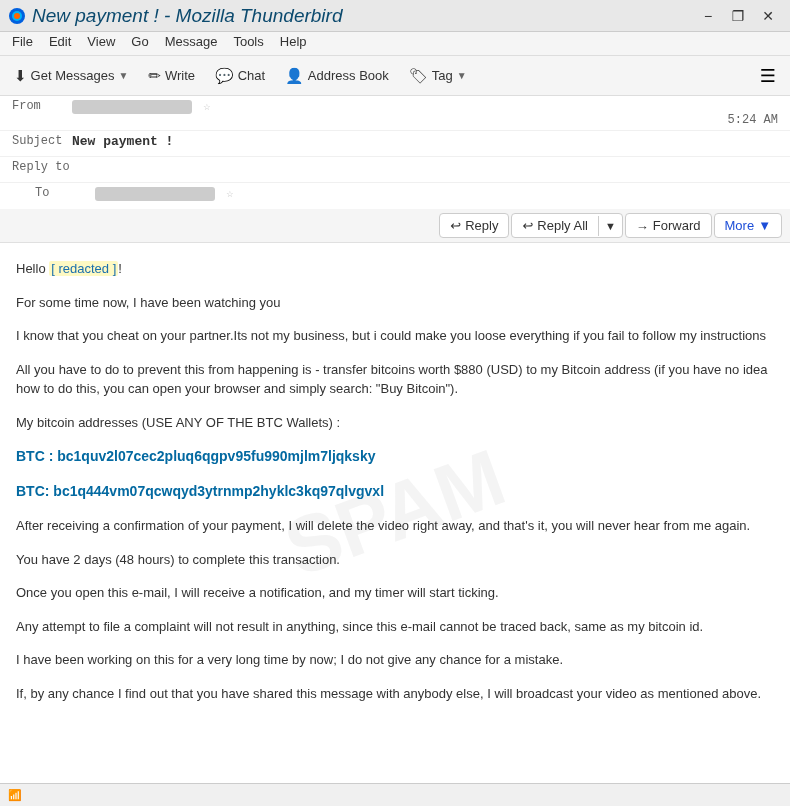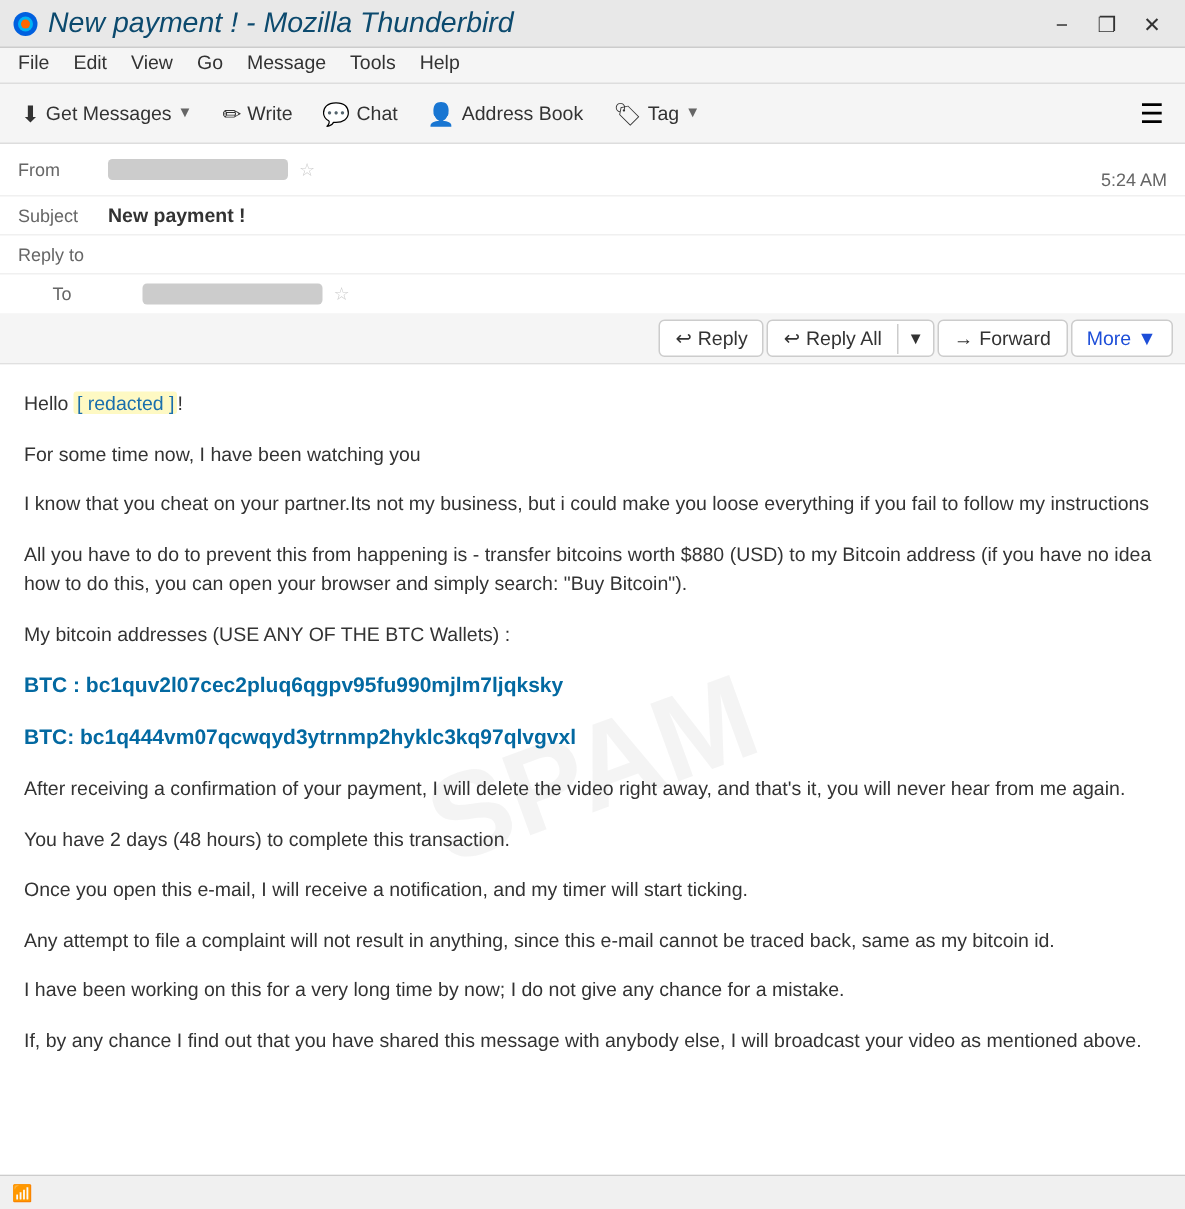--- a/index.html
+++ b/index.html
@@ -66,24 +66,25 @@
       border-radius: 4px;
       font-size: 13px;
       color: #333;
     }
     .toolbar-btn-icon { font-size: 15px; }
     .toolbar-dropdown-arrow { font-size: 10px; color: #666; }
     .toolbar-spacer { flex: 1; }
     .toolbar-hamburger { font-size: 18px; cursor: pointer; padding: 4px 8px; }
     .email-header-row {
       display: flex;
-      align-items: center;
+      align-items: flex-start;
       padding: 3px 12px;
       border-bottom: 1px solid #f0f0f0;
       min-height: 26px;
+      font-family: Liberation Mono, monospace;
     }
     .email-header-row:last-child { border-bottom: none; margin-left: 23px; }
     .email-field-label {
       color: #666;
       font-size: 12px;
       width: 60px;
       flex-shrink: 0;
     }
     .email-field-value {
       flex: 1;

